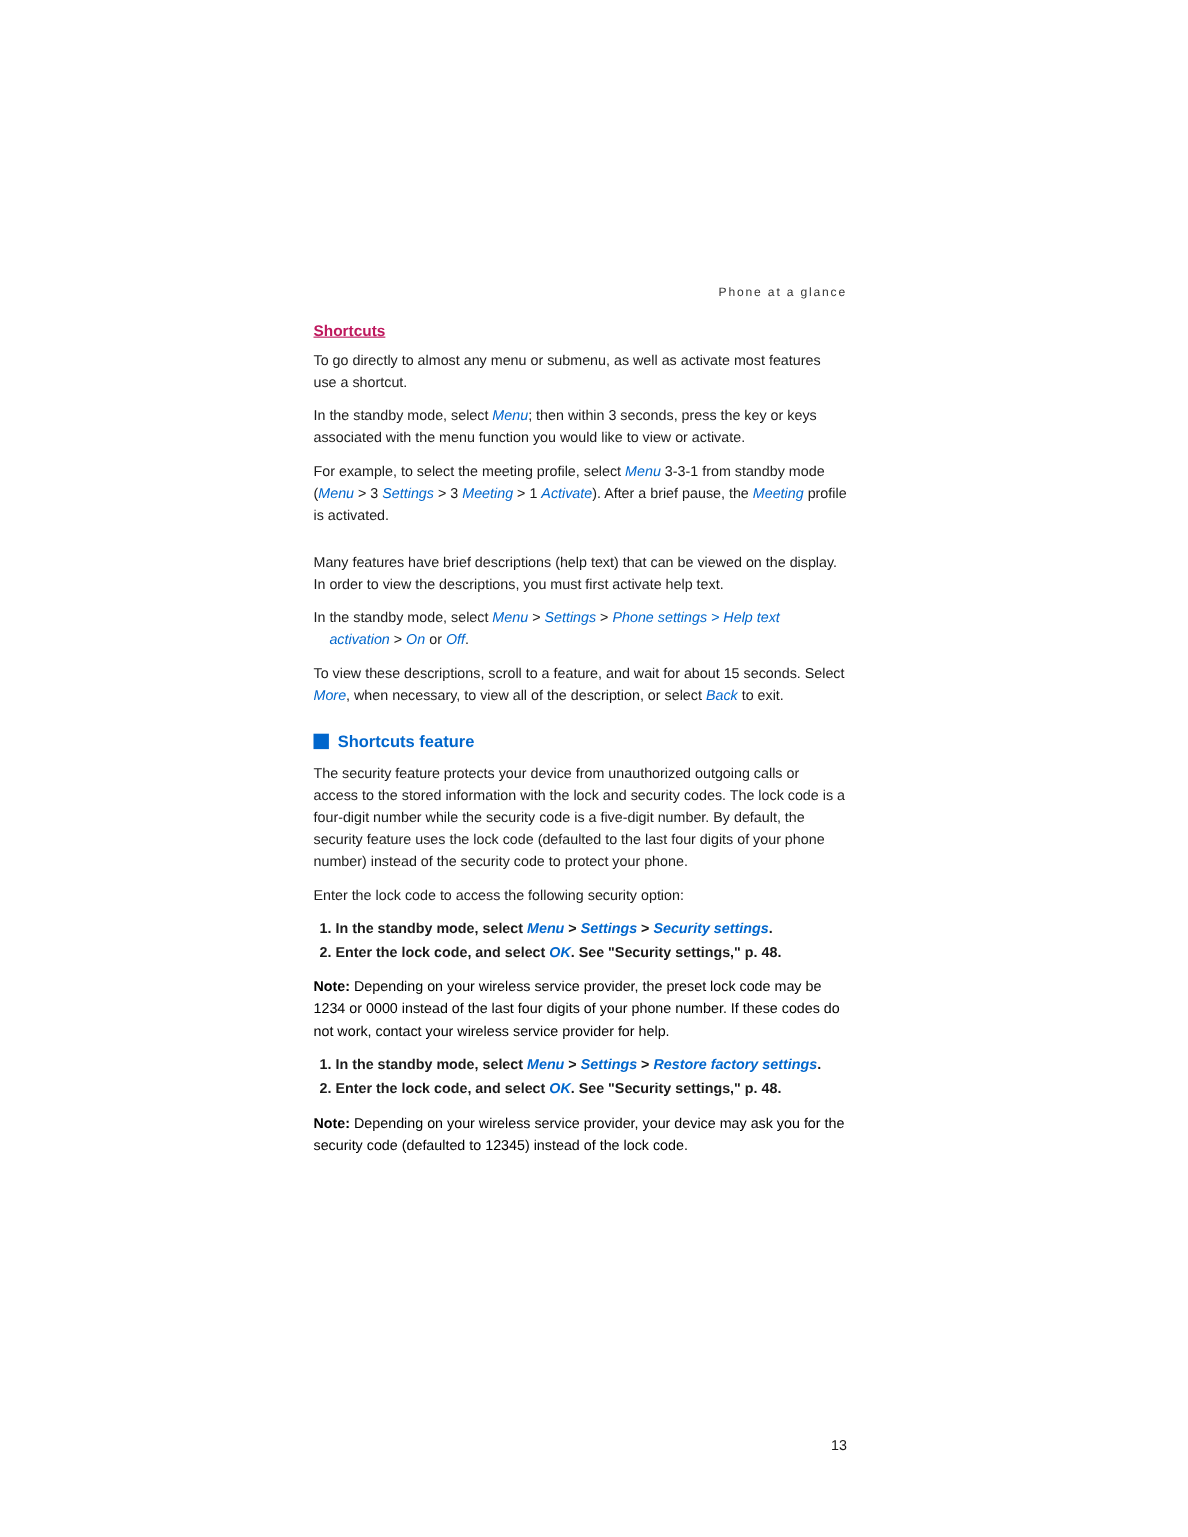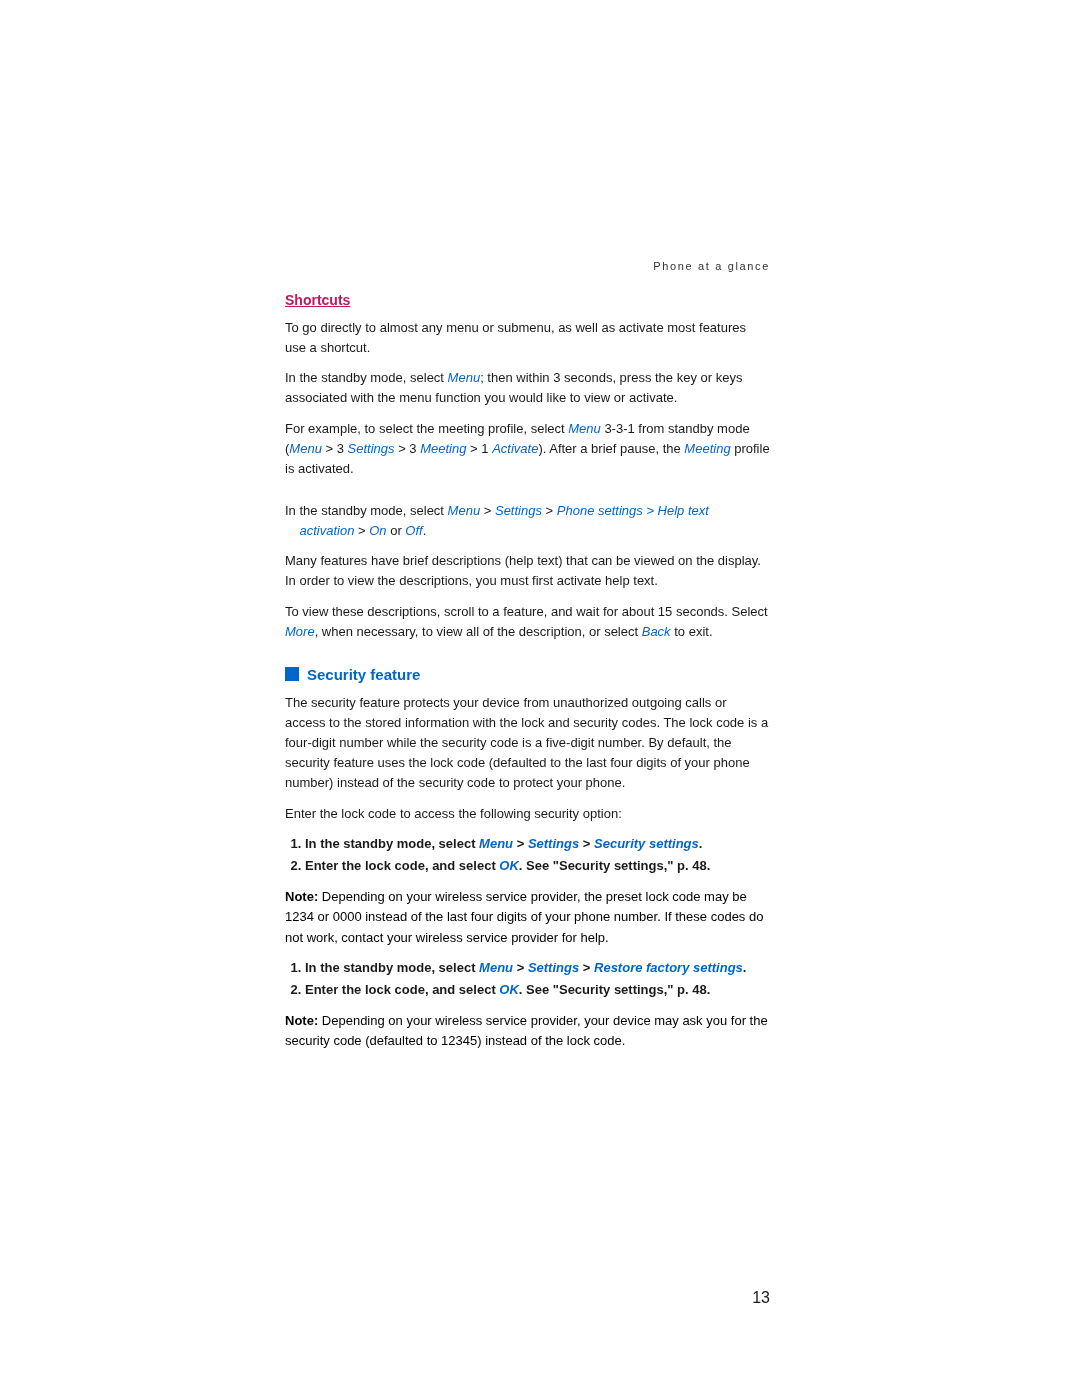--- a/index.html
+++ b/index.html
@@ -112,23 +112,23 @@
       line-height: 1.55;
       margin-bottom: 10px;
     }
 
     .note-bold {
       font-weight: bold;
     }
 
     .page-number {
       position: absolute;
-      bottom: 90px;
+      bottom: 76px;
       right: 310px;
-      font-size: 16px;
+      font-size: 13px;
       color: #1a1a1a;
     }
   </style>
 </head>
 <body>
 
 <div class="page">
 
   <div class="header-section">
     <span>Phone at a glance</span>
@@ -149,36 +149,36 @@
 
       <p class="paragraph">
         For example, to select the meeting profile, select <a class="link-blue" href="#">Menu</a> 3-3-1 from standby mode
         (<a class="link-blue" href="#">Menu</a> &gt; 3 <a class="link-blue" href="#">Settings</a> &gt; 3 <a class="link-blue" href="#">Meeting</a> &gt; 1 <a class="link-blue" href="#">Activate</a>). After a brief pause, the <a class="link-blue" href="#">Meeting</a> profile is activated.
       </p>
     </div>
 
     <div class="in-phone-section">
 
       <p class="paragraph">
+        Many features have brief descriptions (help text) that can be viewed on the display. In order to view the descriptions, you must first activate help text.
+      </p>
+
+      <p class="paragraph">
         In the standby mode, select <a class="link-blue" href="#">Menu</a> &gt; <a class="link-blue" href="#">Settings</a> &gt; <a class="link-blue" href="#">Phone settings &gt; Help text<br>&nbsp;&nbsp;&nbsp;&nbsp;activation</a> &gt; <a class="link-blue" href="#">On</a> or <a class="link-blue" href="#">Off</a>.
-      </p>
-
-      <p class="paragraph">
-        Many features have brief descriptions (help text) that can be viewed on the display. In order to view the descriptions, you must first activate help text.
       </p>
 
       <p class="paragraph">
         To view these descriptions, scroll to a feature, and wait for about 15 seconds. Select <a class="link-blue" href="#">More</a>, when necessary, to view all of the description, or select <a class="link-blue" href="#">Back</a> to exit.
       </p>
     </div>
 
     <div class="security-section">
       <h2 class="section-title-blue">
         <span class="blue-square"></span>
-        <span>Security feature</span>
+        <span>Shortcuts feature</span>
       </h2>
 
       <p class="paragraph">The security feature protects your device from unauthorized outgoing calls or access to the stored information with the lock and security codes. The lock code is a four-digit number while the security code is a five-digit number. By default, the security feature uses the lock code (defaulted to the last four digits of your phone number) instead of the security code to protect your phone.</p>
 
       <p class="paragraph">Enter the lock code to access the following security option:</p>
 
       <ol>
         <li>
           In the standby mode, select <a class="link-blue" href="#">Menu</a> &gt; <a class="link-blue" href="#">Settings</a> &gt; <a class="link-blue" href="#">Security settings</a>.
         </li>

